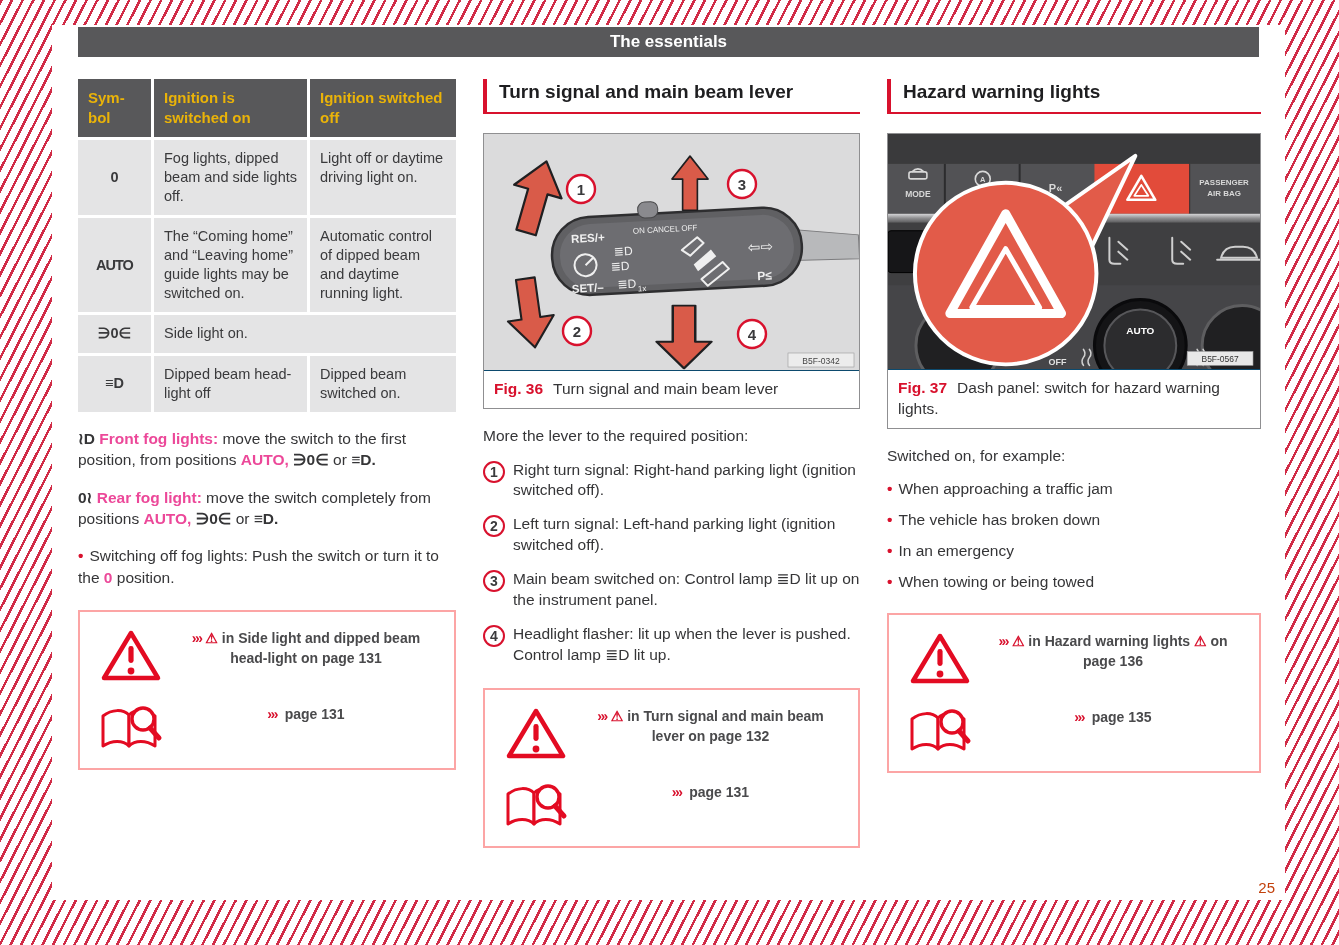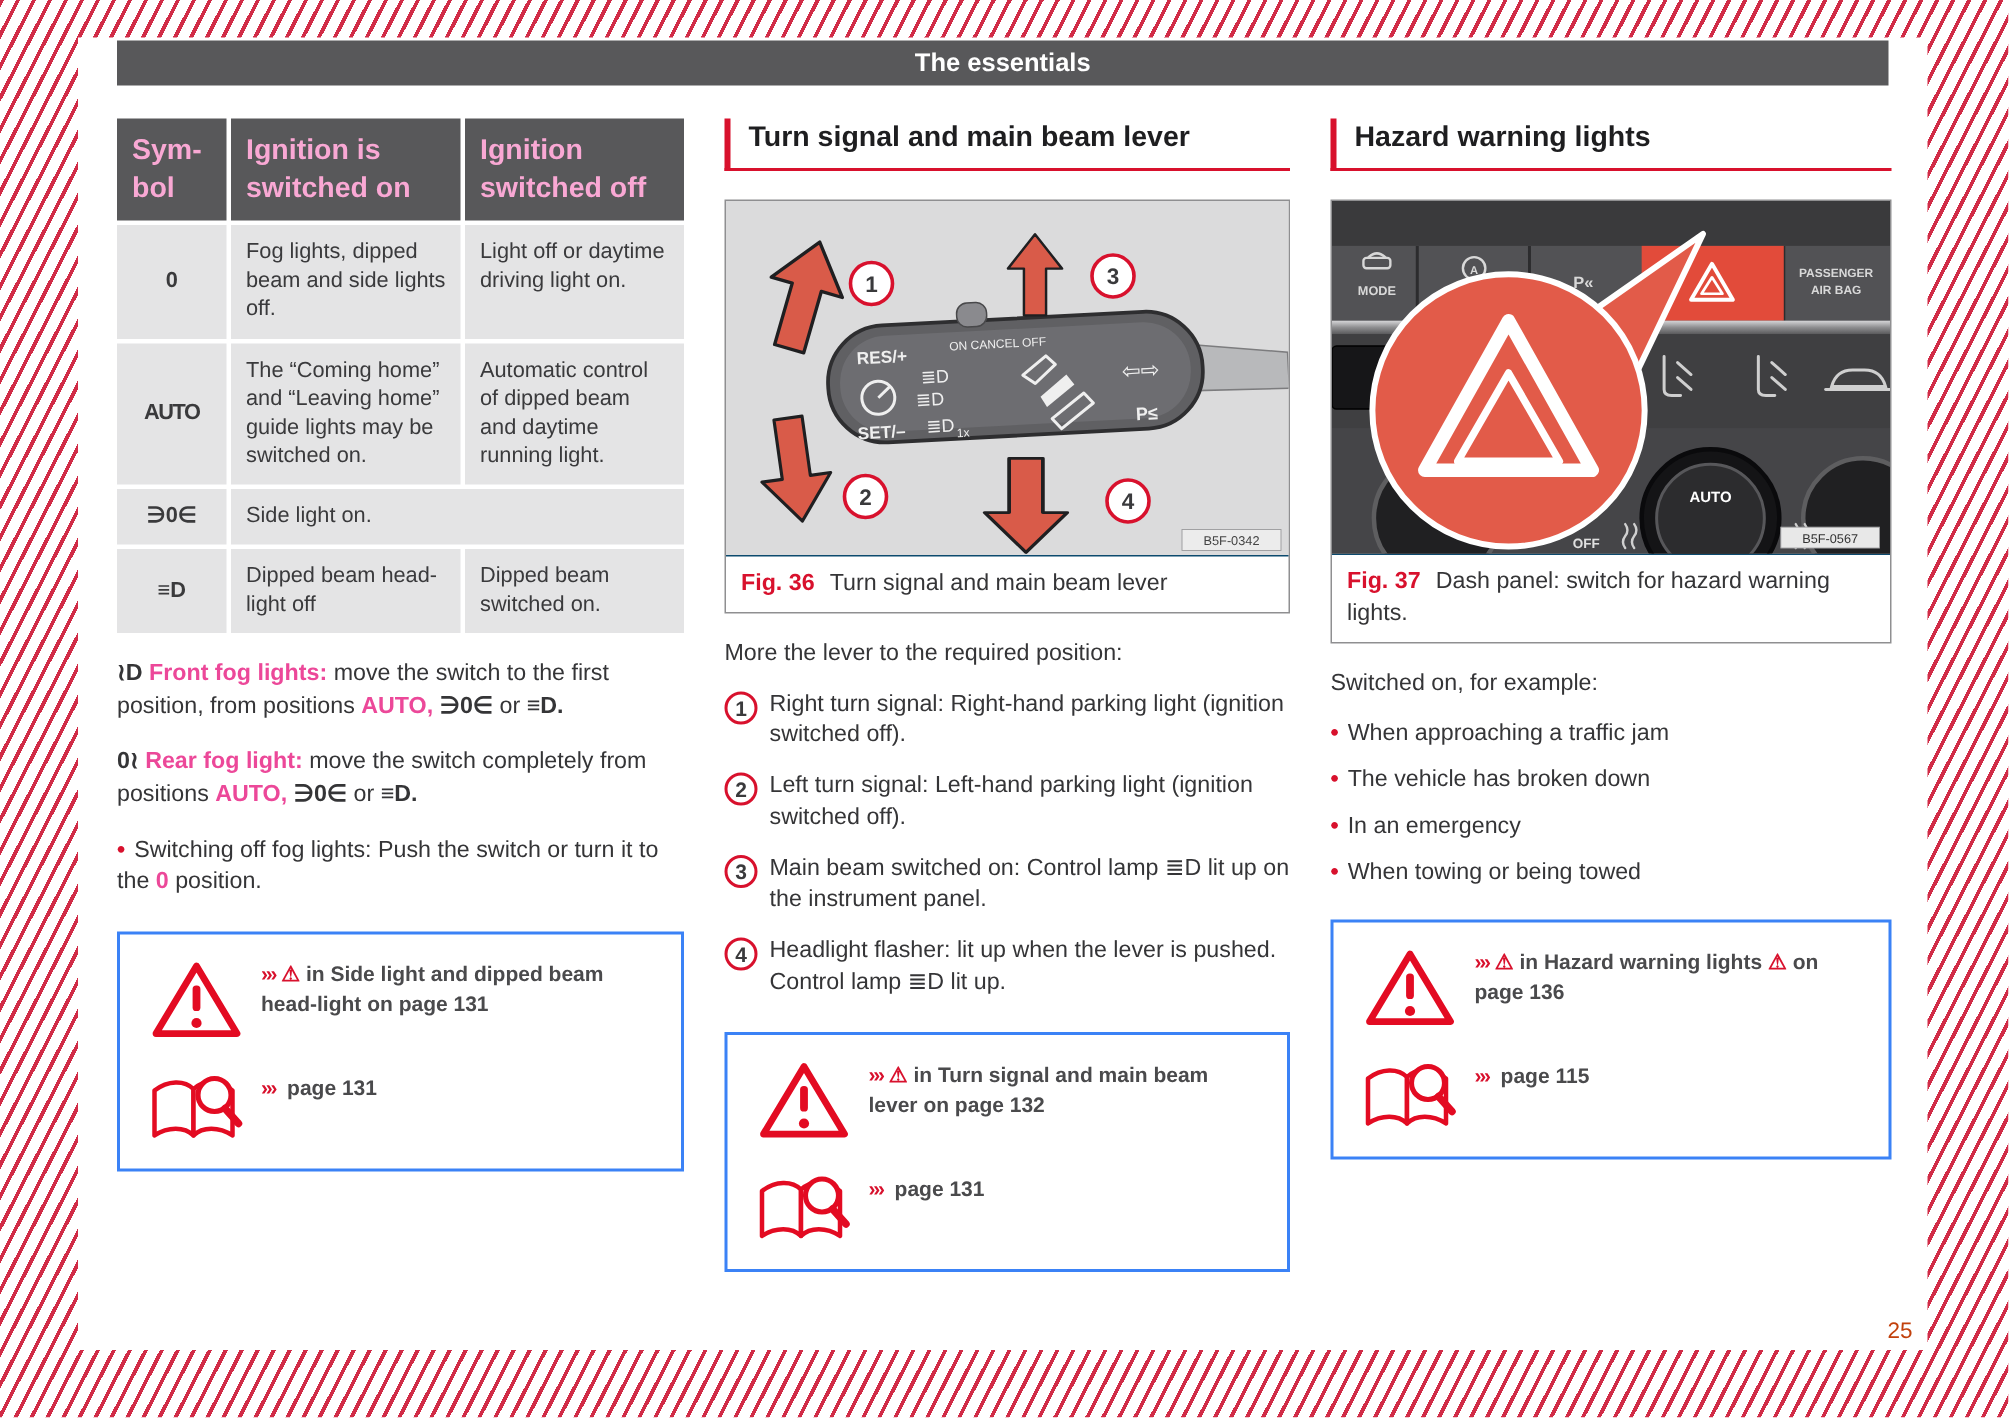--- a/index.html
+++ b/index.html
@@ -16,21 +16,21 @@
     margin:0 24px; height:30px; background:#58585a; color:#fff;
     font-size:17px; font-weight:bold; text-align:center; line-height:30px;
   }
   .cols {
     display:grid; grid-template-columns:378px 377px 374px; column-gap:27px;
     padding:22px 24px 0 24px;
   }
   
   .ltable { display:grid; grid-template-columns:73px 153px auto; gap:3px; background:#fff; }
   .ltable > div { padding:9px 10px; font-size:14.5px; line-height:1.32; color:#3a3a3c; }
-  .ltable .th { background:#58585a; color:#f9a8d4; font-weight:bold; font-size:19px; }
+  .ltable .th { background:#58585a; color:#eab308; font-weight:bold; font-size:15px; }
   .ltable .td { background:#e4e4e5; }
   .ltable .sym { display:flex; align-items:center; justify-content:center; font-weight:bold; }
   .sym-zero { font-size:27px; }
   .sym-auto { font-size:21px; letter-spacing:-1px; }
   .sym-side { font-size:16px; }
   .sym-dip  { font-size:20px; }
   .span2 { grid-column:2 / 4; }
   
   .para { font-size:15.5px; line-height:1.38; color:#353537; margin-top:16px; }
   .para b { color:#ec4899; }
@@ -49,21 +49,21 @@
   .figcaption { border-top:1px solid #0c4a6e; padding:8px 10px 9px 10px; font-size:15.5px; color:#353537; line-height:1.3; }
   .figlabel { color:#d8112d; font-weight:bold; margin-right:10px; }
   
   .numitem { display:grid; grid-template-columns:30px 1fr; margin-top:13px; }
   .circ {
     width:22px; height:22px; border:2px solid #d8112d; border-radius:50%;
     text-align:center; line-height:18px; font-weight:bold; font-size:14px; color:#3a3a3c; margin-top:1px;
   }
   .numitem p { font-size:15.5px; line-height:1.35; color:#353537; }
   
-  .warnbox { border:2px solid #3b82f6; margin-top:22px; padding:16px 12px 14px 8px; }
+  .warnbox { border:2px solid #fca5a5; margin-top:22px; padding:16px 12px 14px 8px;text-align:center; }
   .warnrow { display:grid; grid-template-columns:86px 1fr; align-items:flex-start; }
   .warnrow + .warnrow { margin-top:20px; }
   .warnrow .ic { display:flex; justify-content:center; }
   .warnrow p { font-size:14px; font-weight:bold; color:#4a4a4c; line-height:1.45; padding-right:4px; }
   .chev { color:#d8112d; letter-spacing:-1.5px; margin-right:4px; }
   .tri { color:#d8112d; font-weight:bold; }
   .pagenum { position:absolute; right:10px; bottom:4px; font-size:15px; color:#c2410c; }
 </style>
 </head>
 <body>
@@ -322,21 +322,21 @@
             <span class="ic">
               <svg width="66" height="50" viewBox="0 0 66 50">
                   <g fill="#fff" stroke="#e30b22" stroke-width="3" stroke-linejoin="round">
                     <path d="M5 12 C14 5 25 5 31 11 V42 C25 36 14 36 5 42 Z"></path>
                     <path d="M57 12 C48 5 37 5 31 11 V42 C37 36 48 36 57 42 Z"></path>
                   </g>
                   <circle cx="45" cy="15" r="11" fill="#fff" stroke="#e30b22" stroke-width="3.4"></circle>
                   <line x1="52" y1="24" x2="61" y2="34" stroke="#e30b22" stroke-width="5" stroke-linecap="round"></line>
                 </svg>
             </span>
-            <p><span class="chev">›››</span><span> page 115</span></p>
+            <p><span class="chev">›››</span><span> page 135</span></p>
           </div>
         </div>
       </div>
 
     </div>
 
     <div class="pagenum">25</div>
   </div>
 </div>
 

